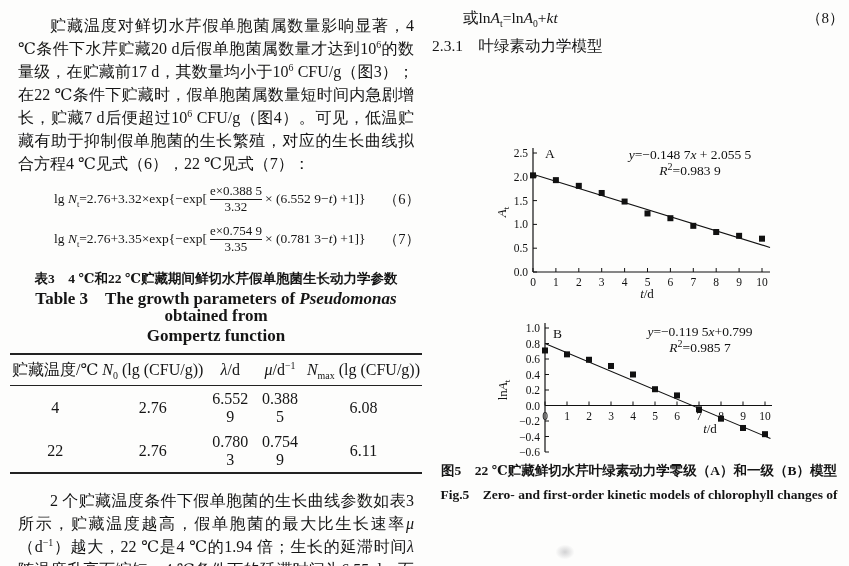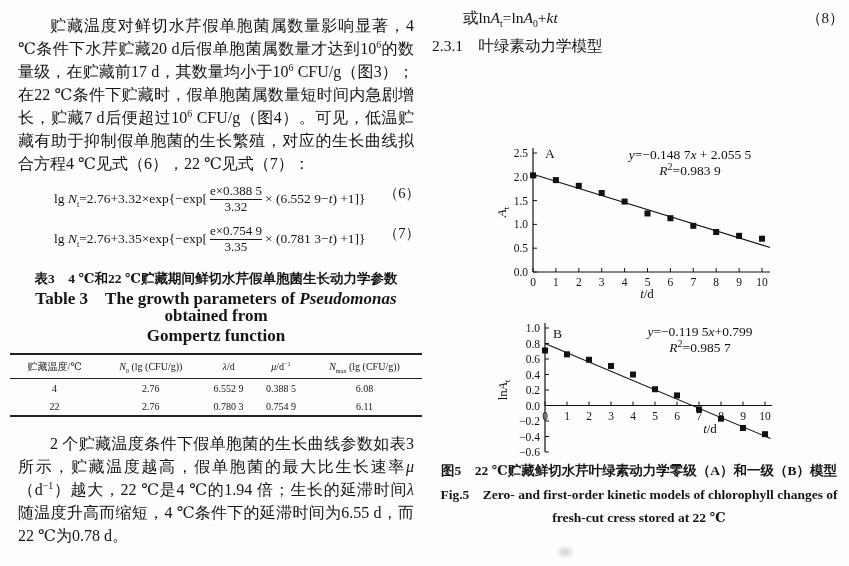--- a/index.html
+++ b/index.html
@@ -11,32 +11,32 @@
     overflow:hidden;
   }
   .page{position:relative;width:849px;height:566px;}
   .col{position:absolute;top:6px;}
   .col-left{left:10px;width:412px;}
   .col-right{left:432px;width:414px;font-family:Liberation Serif, serif;}
   .para{font-size:16px;line-height:23px;text-align:justify;text-indent:2em;margin:8px;}
   sup{font-size:.62em;vertical-align:super;line-height:0;}
   sub{font-size:.62em;vertical-align:sub;line-height:0;}
   
-  .equation{display:flex;align-items:flex-start;font-size:13.5px;margin-top:9px;padding-left:44px;white-space:nowrap;}
+  .equation{display:flex;align-items:center;font-size:13.5px;margin-top:9px;padding-left:44px;white-space:nowrap;}
   .eq-flow{display:inline-flex;align-items:center;}
   .frac{display:inline-flex;flex-direction:column;text-align:center;margin:0 3px;font-size:13px;line-height:1.15;}
   .frac .den{border-top:1px solid #151515;padding:0 2px;}
   .eq-tag{margin-left:auto;padding-right:2px;font-size:14.5px;}
   .eq-inline-row{display:flex;align-items:baseline;font-size:15.5px;margin:2px 0 0 0;padding-left:2em;}
   .eq-inline-row .eq-tag{font-size:15px;}
   
   .tbl-cap{margin:0;text-align:center;font-weight:bold;font-size:17px;line-height:17px;}
   .tbl-cap.zh{margin-top:15px;font-size:13.5px;}
   .tbl-cap.en{margin-top:3px;}
-  table.data{width:100%;border-collapse:collapse;margin-top:9px;font-size:10px;
+  table.data{width:100%;border-collapse:collapse;margin-top:9px;font-size:16px;
              border-top:2px solid #222;border-bottom:2px solid #222;}
   table.data th{font-weight:normal;padding:5px 2px 4px;border-bottom:1.4px solid #222;white-space:nowrap;}
   table.data td{padding:4px 2px 3px;text-align:center;}
   .section-heading{font-size:15.5px;line-height:23px;margin:5px 0 0 0;font-weight:normal;}
   
   .chart{position:absolute;}
   .chart svg text{font-family:"Liberation Serif","DejaVu Serif",serif;fill:#111;}
   
   .fig-cap{position:absolute;left:432px;top:459px;width:414px;text-align:center;}
   .fig-cap p{margin:0;font-weight:bold;}
@@ -238,17 +238,16 @@
         <text x="208" y="22" font-size="13.5" text-anchor="middle"><tspan font-style="italic">y</tspan><tspan>=−0.119 5</tspan><tspan font-style="italic">x</tspan><tspan>+0.799</tspan></text>
         <text x="208" y="38" font-size="13.5" text-anchor="middle"><tspan font-style="italic">R</tspan><tspan dy="-5" font-size="10">2</tspan><tspan dy="5">=0.985 7</tspan></text>
         <text x="218" y="119" font-size="13" text-anchor="middle"><tspan font-style="italic">t</tspan><tspan>/d</tspan></text>
         <text font-size="13" text-anchor="middle" transform="translate(15,76) rotate(-90)"><tspan>ln</tspan><tspan font-style="italic">A</tspan><tspan dy="3" font-size="9">t</tspan></text>
       </svg>
   </div>
 
   <div class="fig-cap">
     <p class="zh">图5　22 ℃贮藏鲜切水芹叶绿素动力学零级（A）和一级（B）模型</p>
     <p class="en">Fig.5　Zero- and first-order kinetic models of chlorophyll changes of</p>
-    <p class="en">fresh-cut cress stored at 22 ℃</p>
   </div>
 
   <div class="smudge"></div>
 </div>
 
 </body></html>

